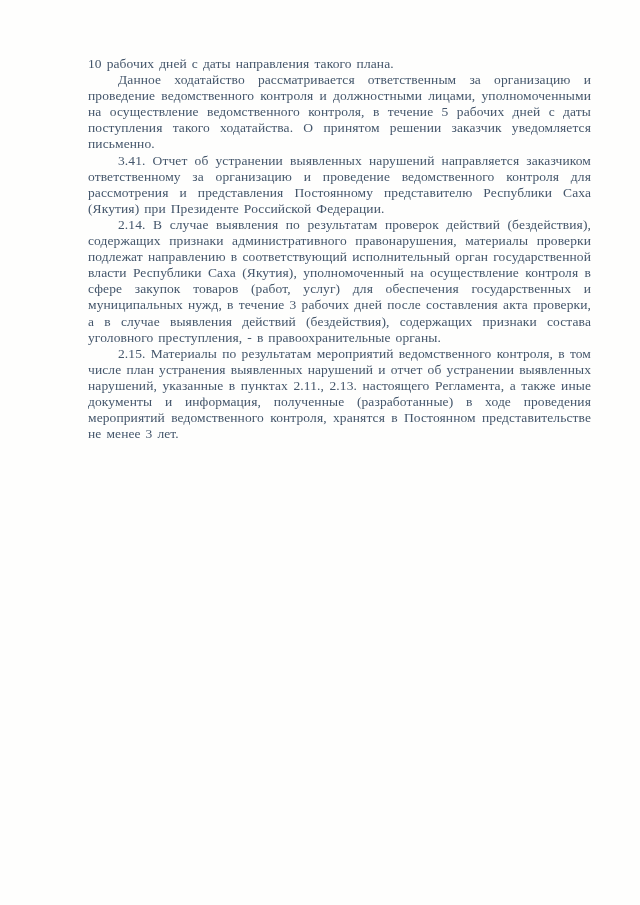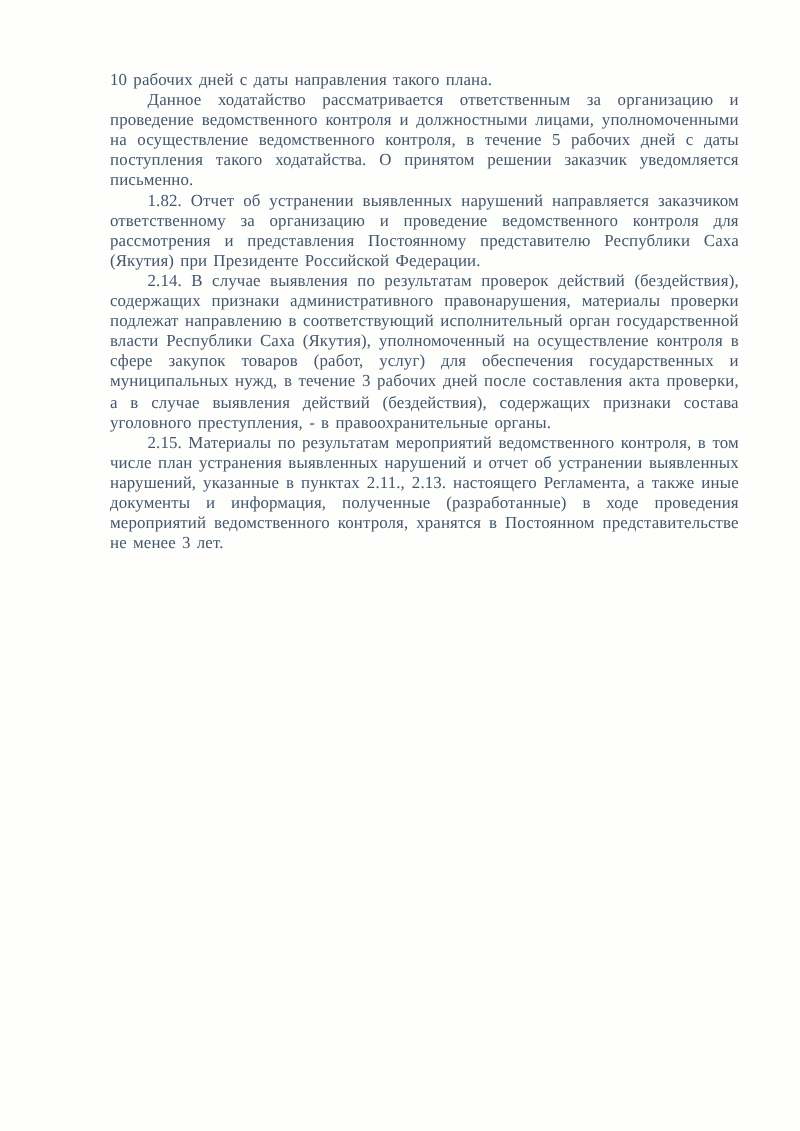--- a/index.html
+++ b/index.html
@@ -43,17 +43,17 @@
     text-indent: 0;
   }
 </style>
 </head>
 <body>
 
 <div class="page">
   <div class="text-block">
     <p class="para no-indent">10 рабочих дней с даты направления такого плана.</p>
     <p class="para">Данное ходатайство рассматривается ответственным за организацию и проведение ведомственного контроля и должностными лицами, уполномоченными на осуществление ведомственного контроля, в течение 5 рабочих дней с даты поступления такого ходатайства. О принятом решении заказчик уведомляется письменно.</p>
-    <p class="para">1.82. Отчет об устранении выявленных нарушений направляется заказчиком ответственному за организацию и проведение ведомственного контроля для рассмотрения и представления Постоянному представителю Республики Саха (Якутия) при Президенте Российской Федерации.</p>
+    <p class="para">3.41. Отчет об устранении выявленных нарушений направляется заказчиком ответственному за организацию и проведение ведомственного контроля для рассмотрения и представления Постоянному представителю Республики Саха (Якутия) при Президенте Российской Федерации.</p>
     <p class="para">2.14. В случае выявления по результатам проверок действий (бездействия), содержащих признаки административного правонарушения, материалы проверки подлежат направлению в соответствующий исполнительный орган государственной власти Республики Саха (Якутия), уполномоченный на осуществление контроля в сфере закупок товаров (работ, услуг) для обеспечения государственных и муниципальных нужд, в течение 3 рабочих дней после составления акта проверки, а в случае выявления действий (бездействия), содержащих признаки состава уголовного преступления, - в правоохранительные органы.</p>
     <p class="para">2.15. Материалы по результатам мероприятий ведомственного контроля, в том числе план устранения выявленных нарушений и отчет об устранении выявленных нарушений, указанные в пунктах 2.11., 2.13. настоящего Регламента, а также иные документы и информация, полученные (разработанные) в ходе проведения мероприятий ведомственного контроля, хранятся в Постоянном представительстве не менее 3 лет.</p>
   </div>
 </div>
 
 </body></html>

